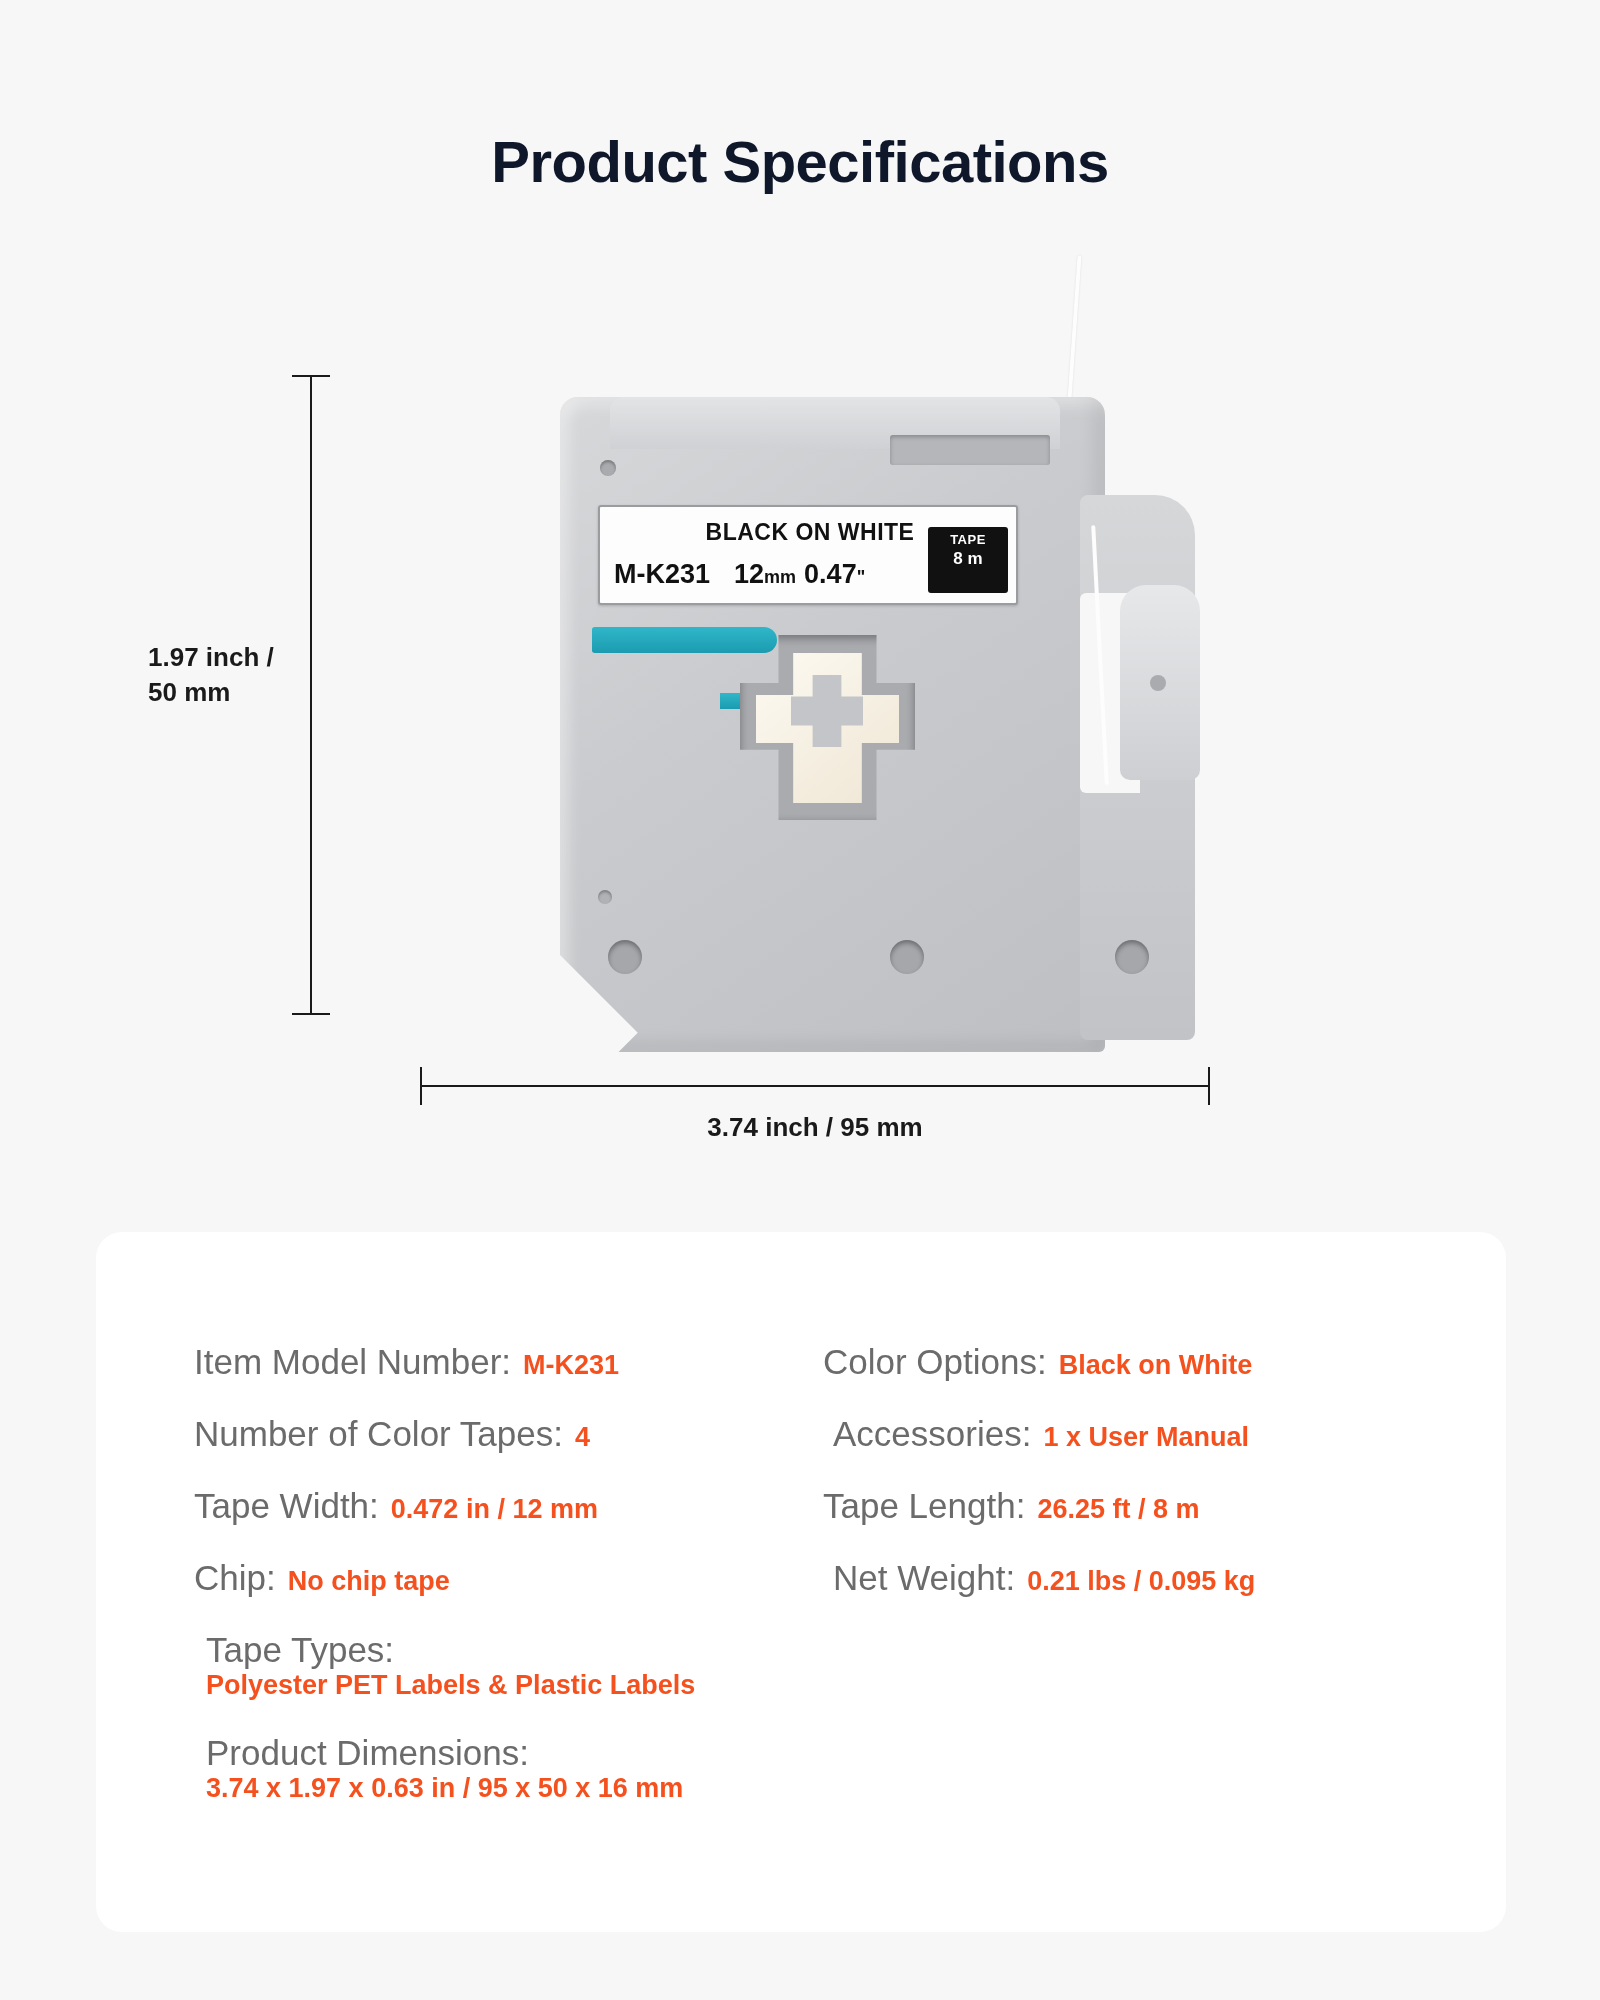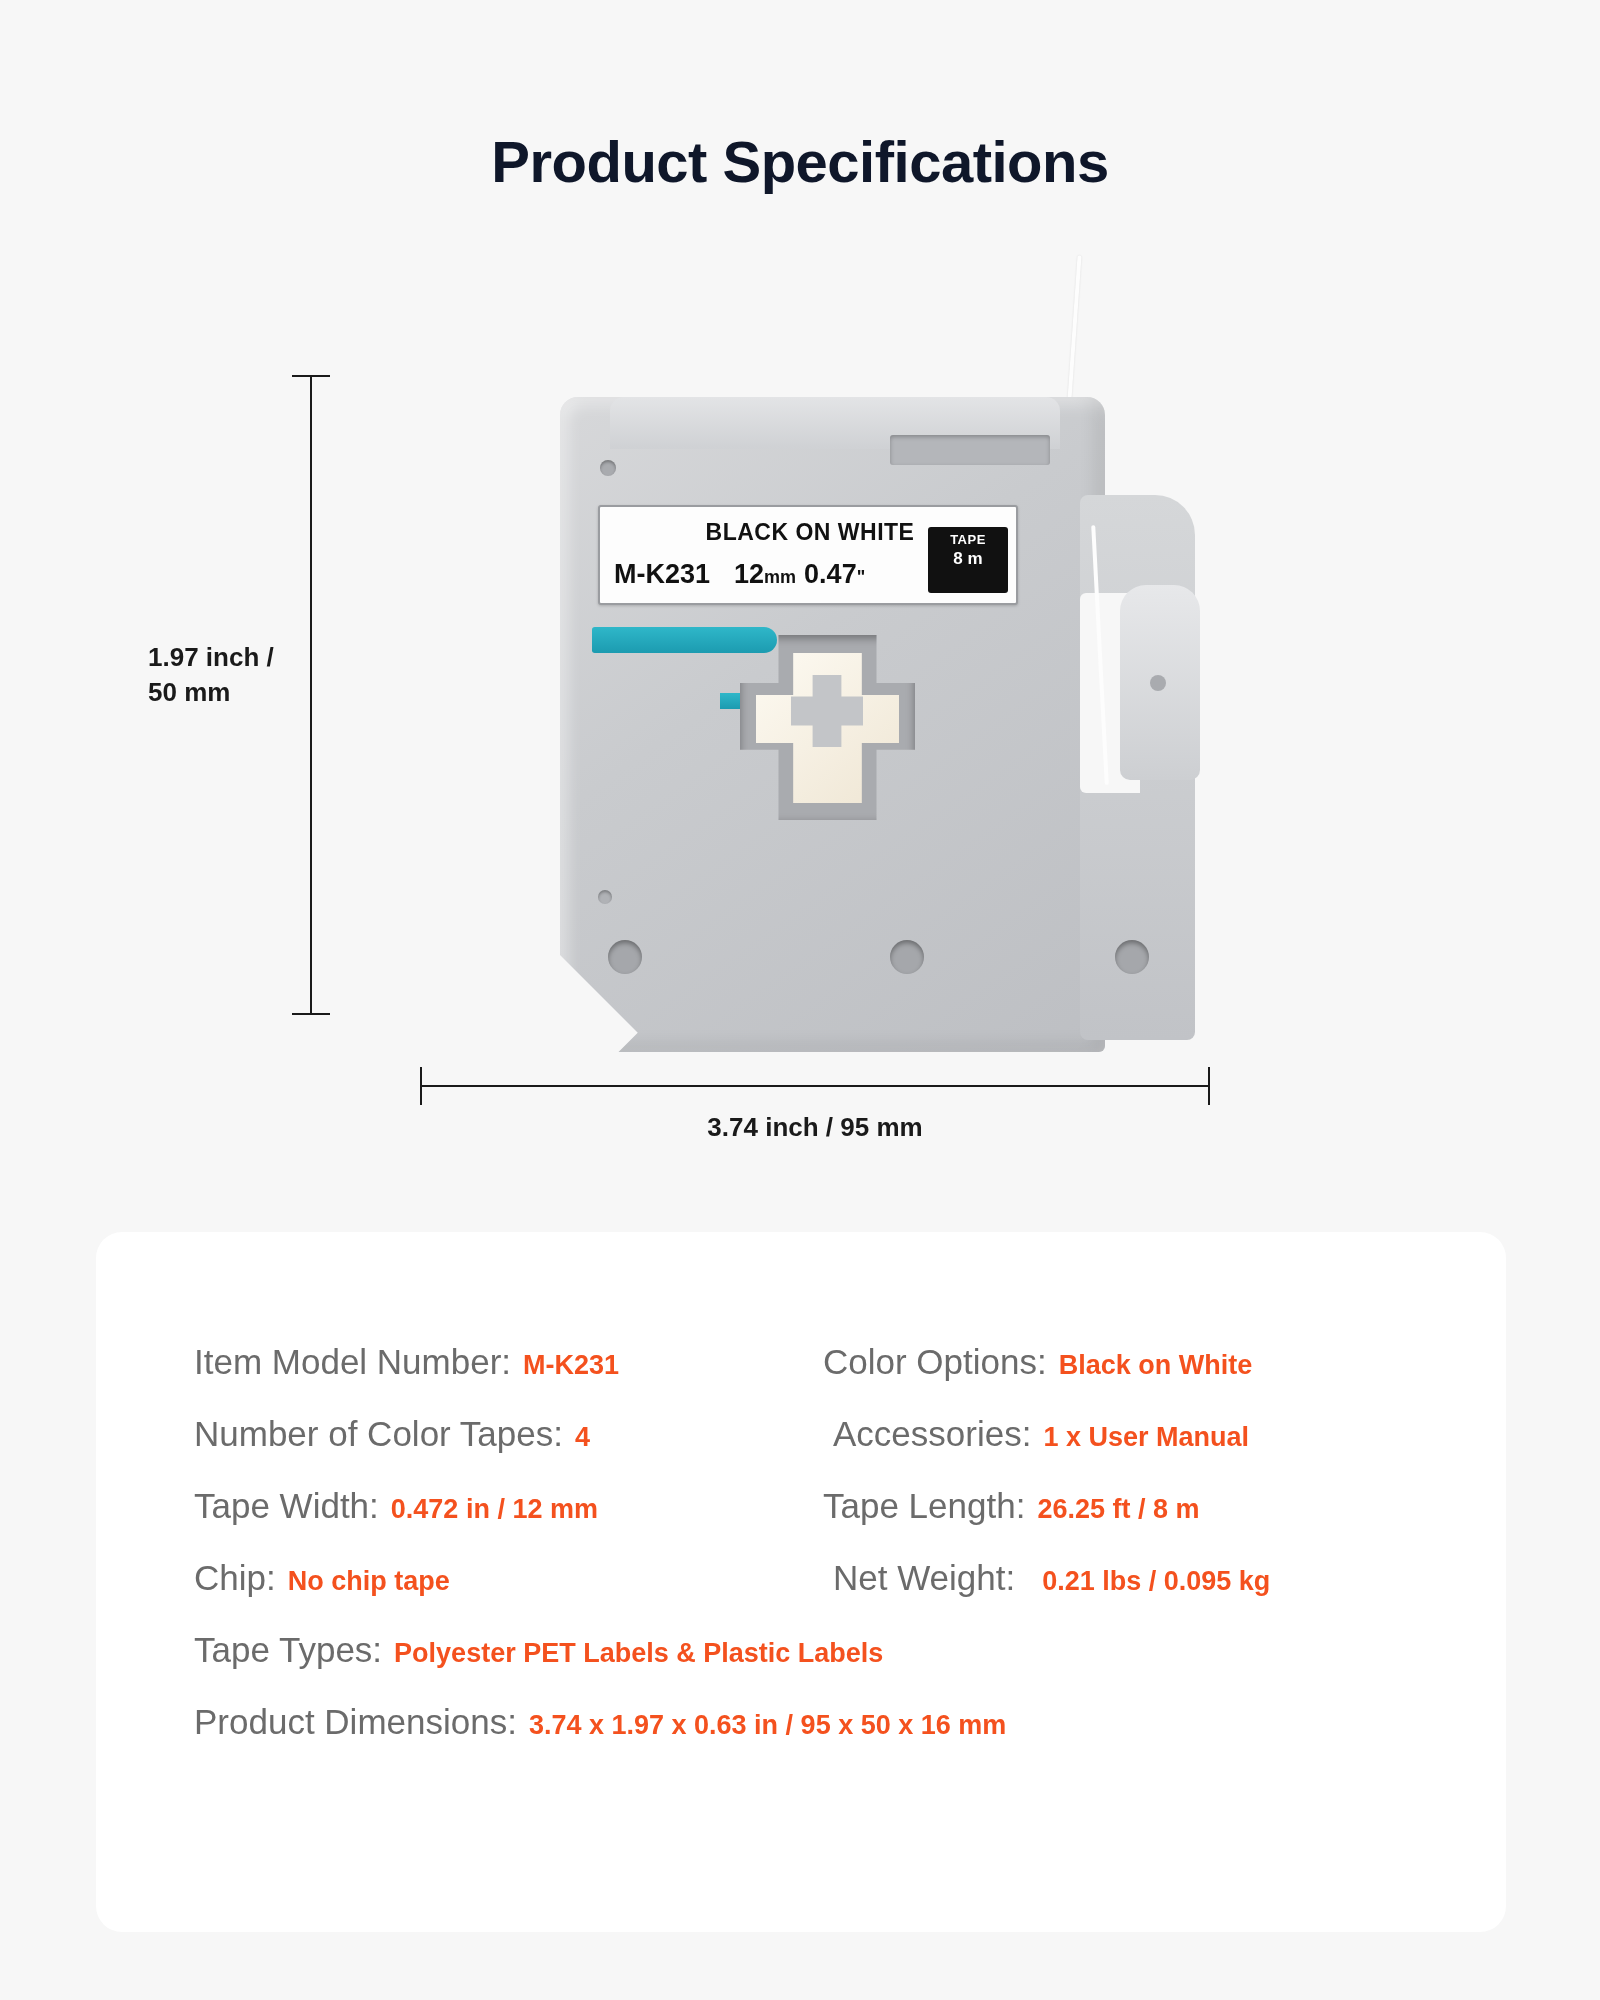--- a/index.html
+++ b/index.html
@@ -295,21 +295,21 @@
     margin-bottom: 12px;
   }
   .spec-col {
     width: 705px;
     display: flex;
     align-items: baseline;
     padding: 10px 0;
   }
   .spec-col.left { justify-content: flex-start; padding-left: 98px; }
   .spec-col.right { justify-content: flex-start; padding-left: 22px; }
-  .spec-col.full { width: 1410px; padding-left: 98px; }
+  .spec-col.full { width: 1410px; padding-left: 98px; flex-direction: column; }
   .spec-label {
     font-size: 35px;
     color: #6b6b6b;
     white-space: nowrap;
   }
   .spec-value {
     font-size: 27px;
     font-weight: bold;
     color: #f4511e;
     margin-left: 12px;
@@ -411,21 +411,21 @@
           <span class="spec-label">Tape Length:</span>
           <span class="spec-value">26.25 ft / 8 m</span>
         </div>
       </div>
 
       <div class="spec-row">
         <div class="spec-col left">
           <span class="spec-label">Chip:</span>
           <span class="spec-value">No chip tape</span>
         </div>
-        <div class="spec-col right" style="padding-left:32px;gap:15px;">
+        <div class="spec-col right" style="padding-left:32px;">
           <span class="spec-label">Net Weight:</span>
           <span class="spec-value">0.21 lbs / 0.095 kg</span>
         </div>
       </div>
 
       <div class="spec-row">
         <div class="spec-col full">
           <span class="spec-label">Tape Types:</span>
           <span class="spec-value">Polyester PET Labels &amp; Plastic Labels</span>
         </div>

